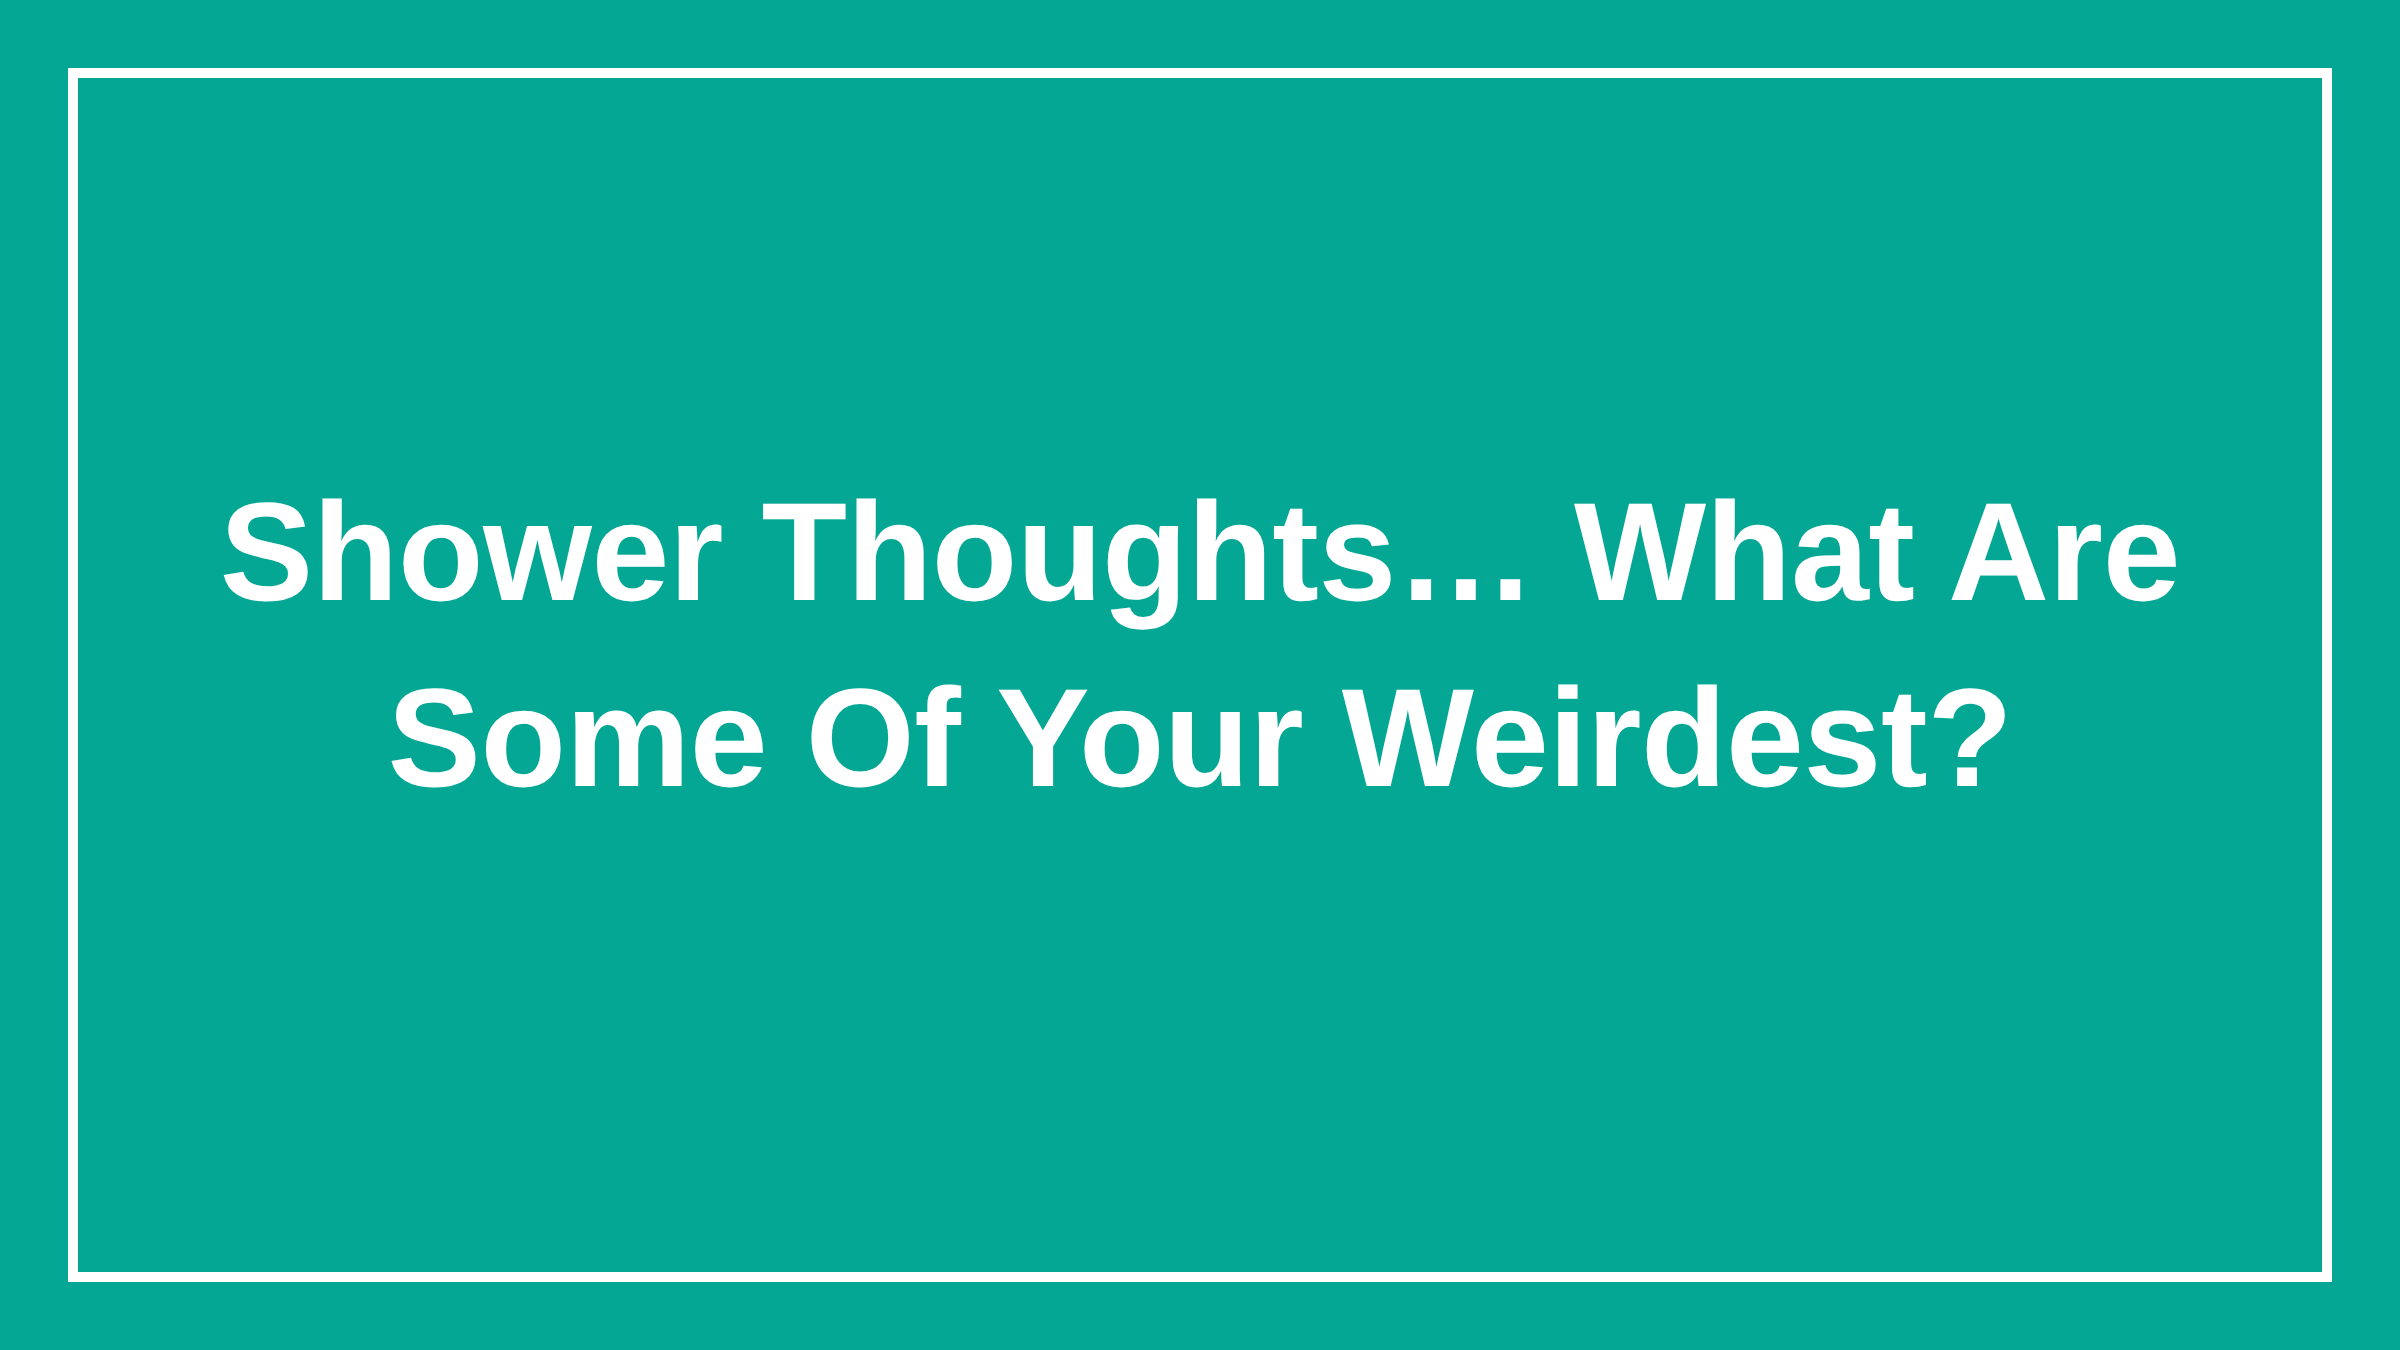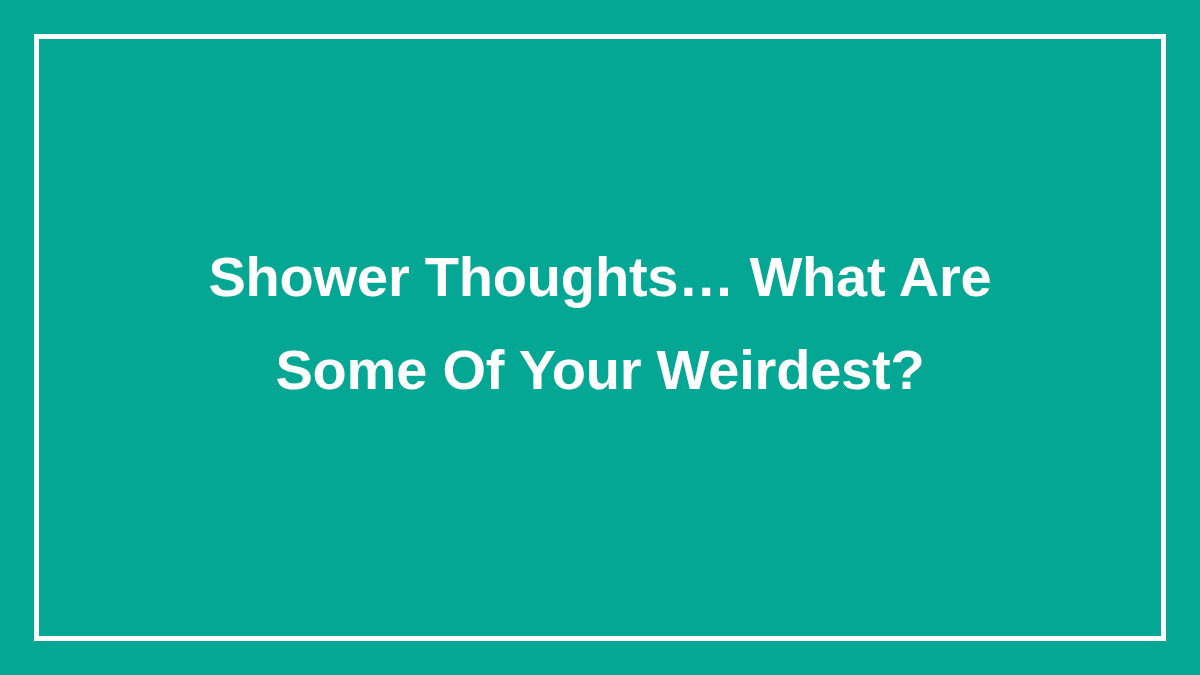--- a/index.html
+++ b/index.html
@@ -44,21 +44,21 @@
     display: flex;
     align-items: center;
     justify-content: center;
     padding: 0 40px 30px 40px;
   }
 
   .slide-title {
     color: #FFFFFF;
     font-family: "Liberation Sans", "DejaVu Sans", sans-serif;
     font-weight: 700;
-    font-size: 56px;
+    font-size: 70px;
     line-height: 93px;
     letter-spacing: -0.2px;
     text-align: center;
     white-space: pre-line;
     max-width: 1000px;
   }
 </style>
 </head>
 <body>
 

